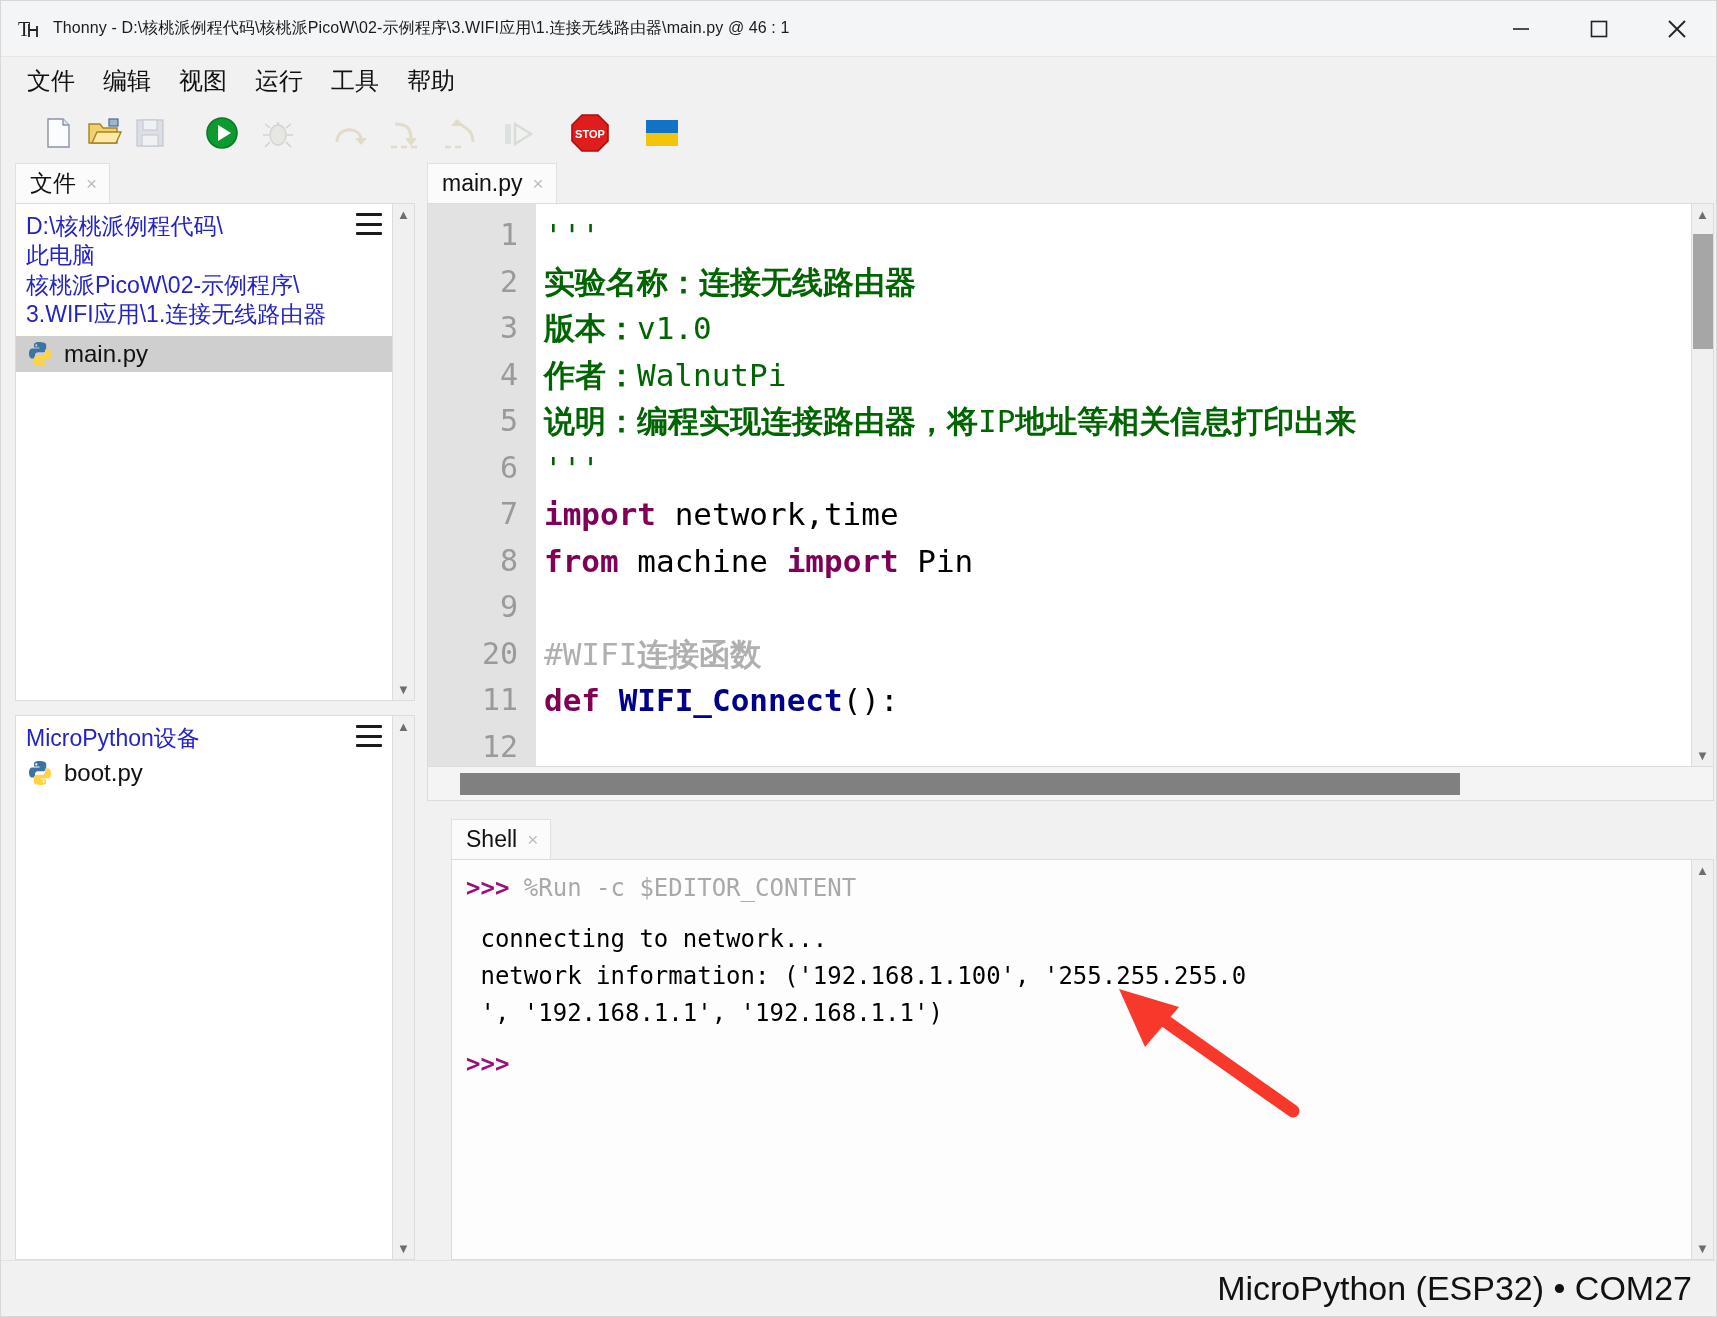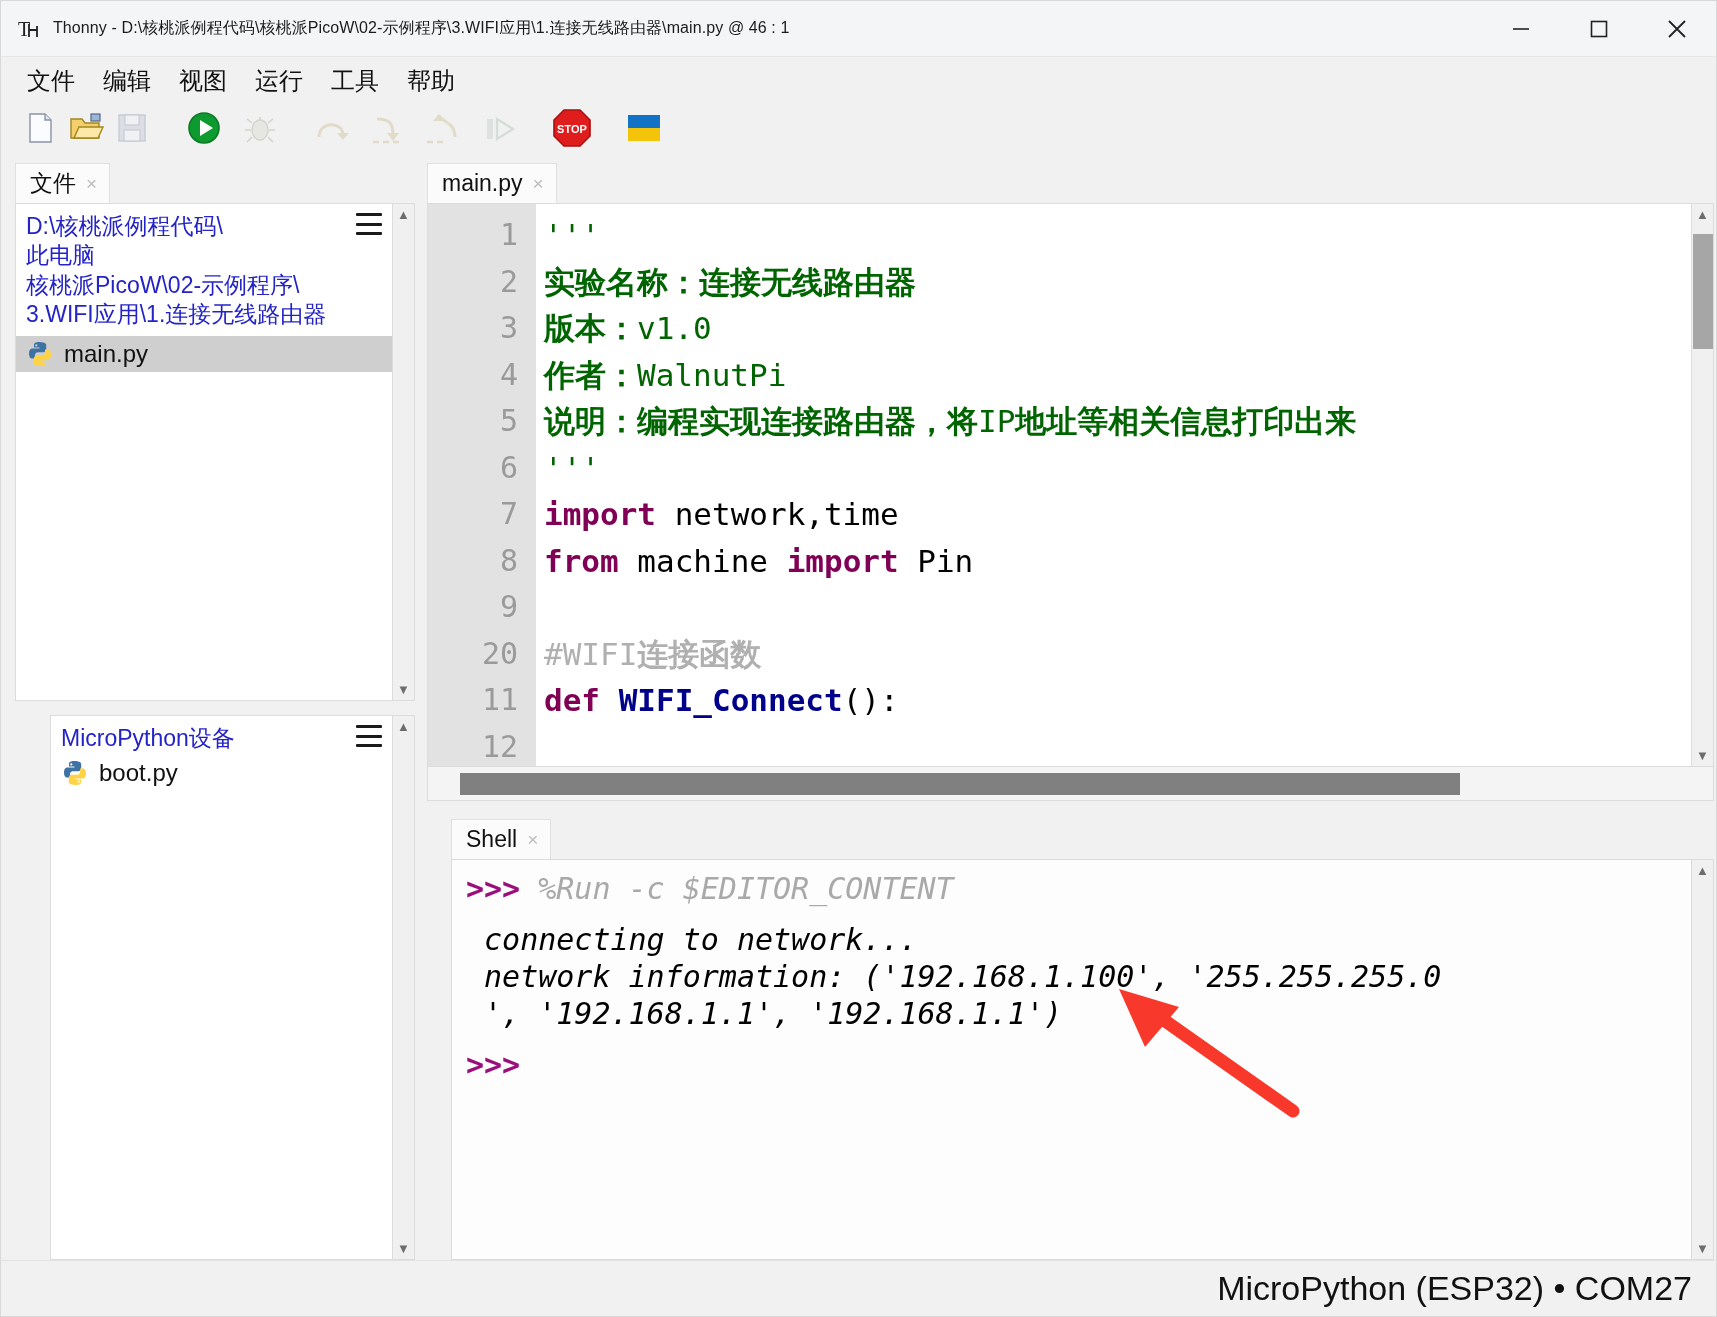--- a/index.html
+++ b/index.html
@@ -48,22 +48,22 @@
   }
   .menu-item {
     font-size: 24px; color: #111;
     padding: 3px 12px;
   }
 
   
   .toolbar {
     height: 56px; flex:0 0 56px;
     background: #f1f1f1;
-    display:flex; align-items:flex-start;
-    padding-left: 16px;
+    display:flex; align-items:center;
+    padding-left: 34px;
   }
   .tool { width: 46px; height: 46px; display:flex; align-items:center; justify-content:center; }
   .tool.gap-l { margin-left: 26px; }
   .tool.gap-s { margin-left: 10px; }
 
   
   .body {
     flex: 1 1 auto; display: flex; min-height: 0;
     padding: 0 0 0 14px;
     background: #f1f1f1;
@@ -157,21 +157,21 @@
   .splitter-h { height: 16px; flex:0 0 16px; background:#f1f1f1; }
 
   .shell-pane { flex:1 1 auto; display:flex; flex-direction:column; min-height:0;padding-left:24px; }
   .shell-inner { flex:1 1 auto; display:flex; min-height:0; }
   .shell-area {
     flex:1 1 auto; background:#fdfdfd; border:1px solid #dcdcdc;
     overflow:hidden; position:relative; padding: 10px 0 0 14px; min-width:0;
   }
   .sline {
     font-family: "DejaVu Sans Mono", monospace;
-    font-size: 30px; line-height: 37px; white-space:pre; color:#000;font-style:italic;
+    font-size: 24px; line-height: 37px; white-space:pre; color:#000;
   }
   .s-prompt { color:#9b0f7b; font-weight:bold; }
   .s-cmd { color:#a9a9a9; }
   .s-gap { height: 14px; }
 
   
   .statusbar {
     height: 56px; flex:0 0 56px;
     background:#f1f1f1; display:flex; align-items:center;
     justify-content:flex-end; padding-right: 24px;
@@ -335,21 +335,21 @@
           </div>
           <div class="vscroll">
             <span class="arrow">▲</span>
             <span class="arrow">▼</span>
           </div>
         </div>
       </div>
 
       <div class="splitter-v"></div>
 
-      <div class="pane" style="flex:1 1 auto;margin-left:35px;">
+      <div class="pane" style="flex:1 1 auto;">
         <div class="pane-inner">
           <div class="pane-content">
             <div class="hamburger">
               <i></i>
                 <i></i>
                 <i></i>
             </div>
             <div class="path-block" style="padding-bottom:2px;">
               <div class="path-line">MicroPython设备</div>
             </div>

